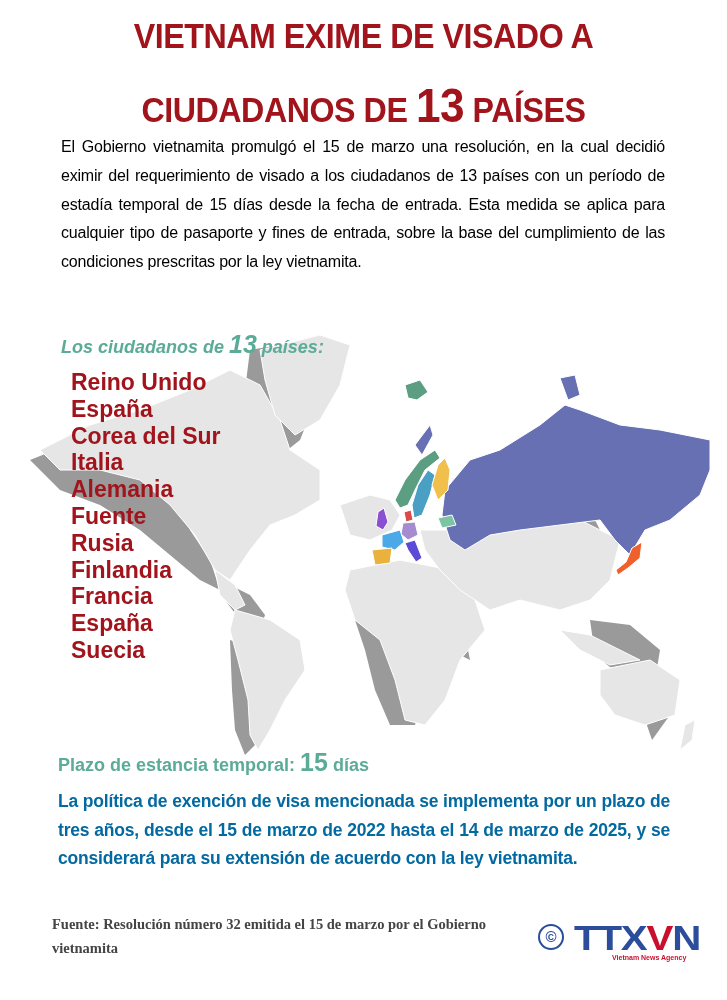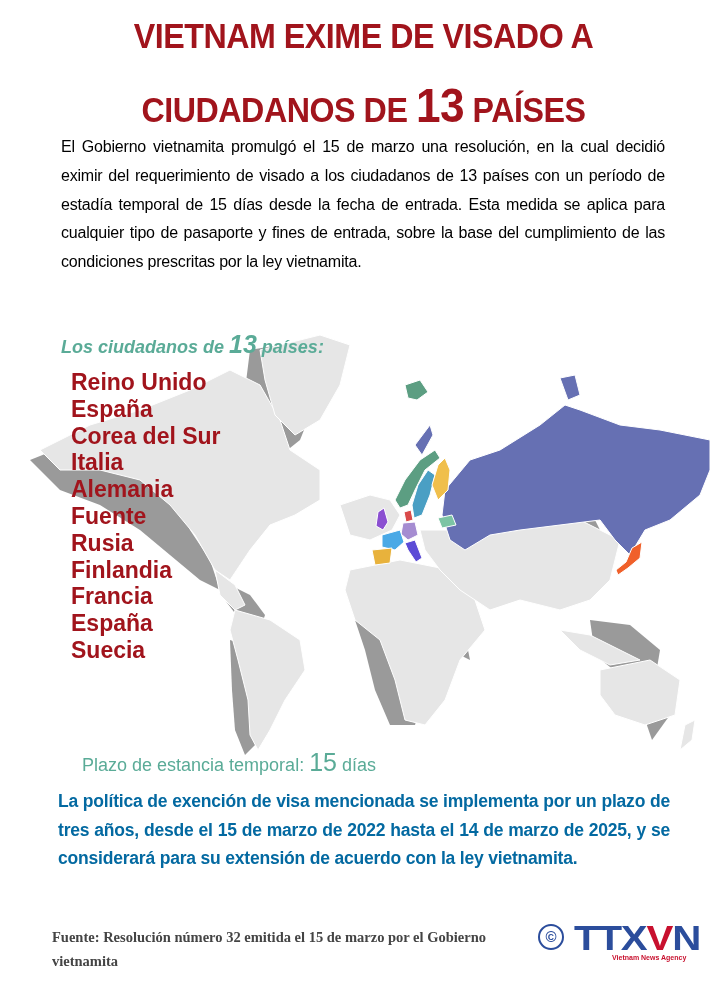--- a/index.html
+++ b/index.html
@@ -28,34 +28,34 @@
       color: #5aab97; z-index: 2; font-style: italic;
     }
     .countries-heading .num { font-size: 25px; }
 
     .country-list { position: absolute; left: 71px; top: 369px; z-index: 2; list-style: none; }
     .country-list li {
       font-size: 23px; font-weight: bold; color: #a1141c; height: 26.8px; line-height: 26.8px;
     }
 
     .stay-heading {
-      position: absolute; left: 58px; top: 748px; font-size: 18px; font-weight: normal; color: #5aab97; z-index: 2; margin-left: 24px;
+      position: absolute; left: 58px; top: 748px; font-size: 18px; font-weight: bold; color: #5aab97; z-index: 2;
     }
     .stay-heading .num { font-size: 25px; }
 
     .policy {
       position: absolute; left: 58px; top: 787px; width: 612px;
       font-size: 17.5px; line-height: 28.5px; color: #0369a1; font-weight: bold;
       text-align: justify; letter-spacing: -0.2px;
     }
 
     .source {
       position: absolute; left: 52px; top: 912px; width: 440px;
       font-family: "Liberation Serif", serif; font-size: 14.5px; line-height: 24px;
-      color: #444444; font-weight: bold; margin-top: 13px;
+      color: #444444; font-weight: bold;
     }
 
     .logo { position: absolute; left: 538px; top: 918px; width: 170px; height: 50px; }
     .logo .copy {
       position: absolute; left: 0; top: 6px; width: 26px; height: 26px; border-radius: 50%;
       border: 2.5px solid #2b4d9c; color: #2b4d9c; font-size: 15px; font-weight: bold;
       text-align: center; line-height: 21px;
     }
     .logo .brand {
       position: absolute; left: 36px; top: 0px; font-size: 35px; font-weight: bold; color: #2b4d9c;

